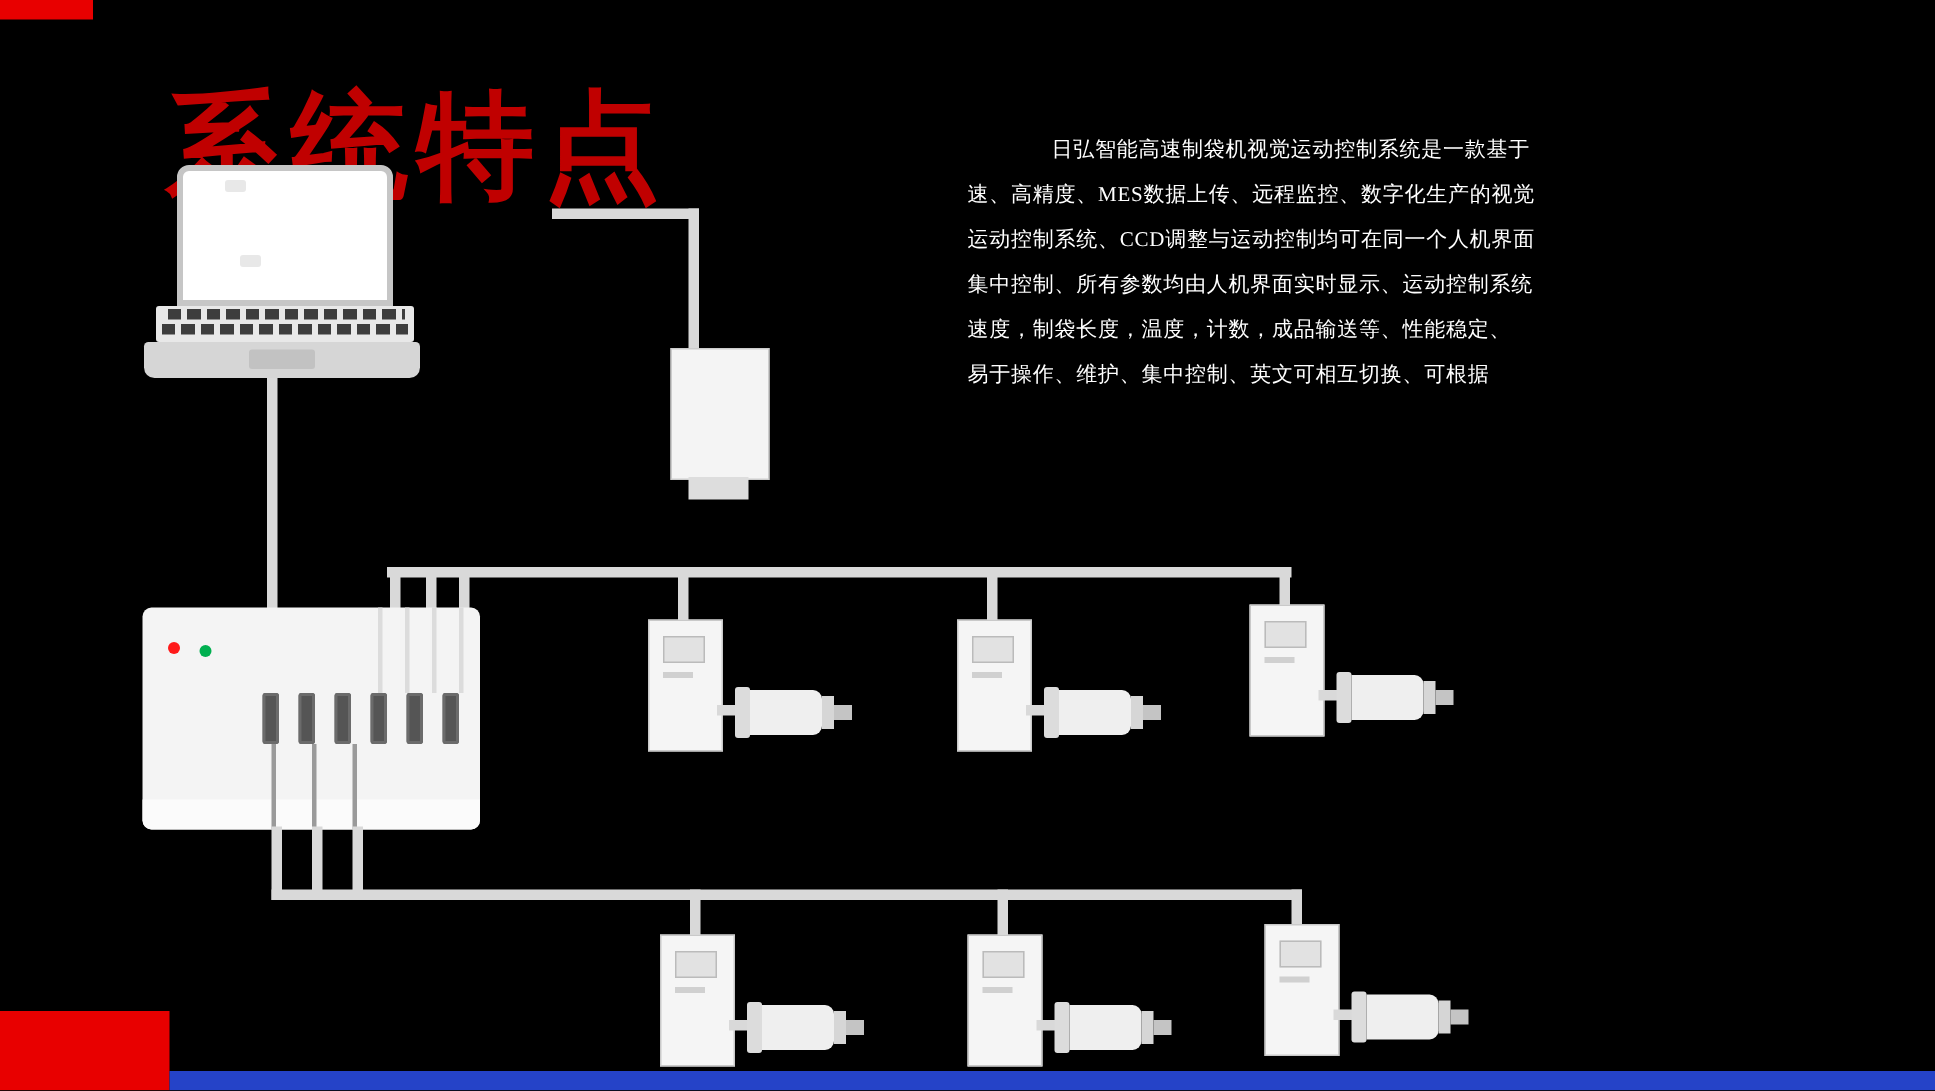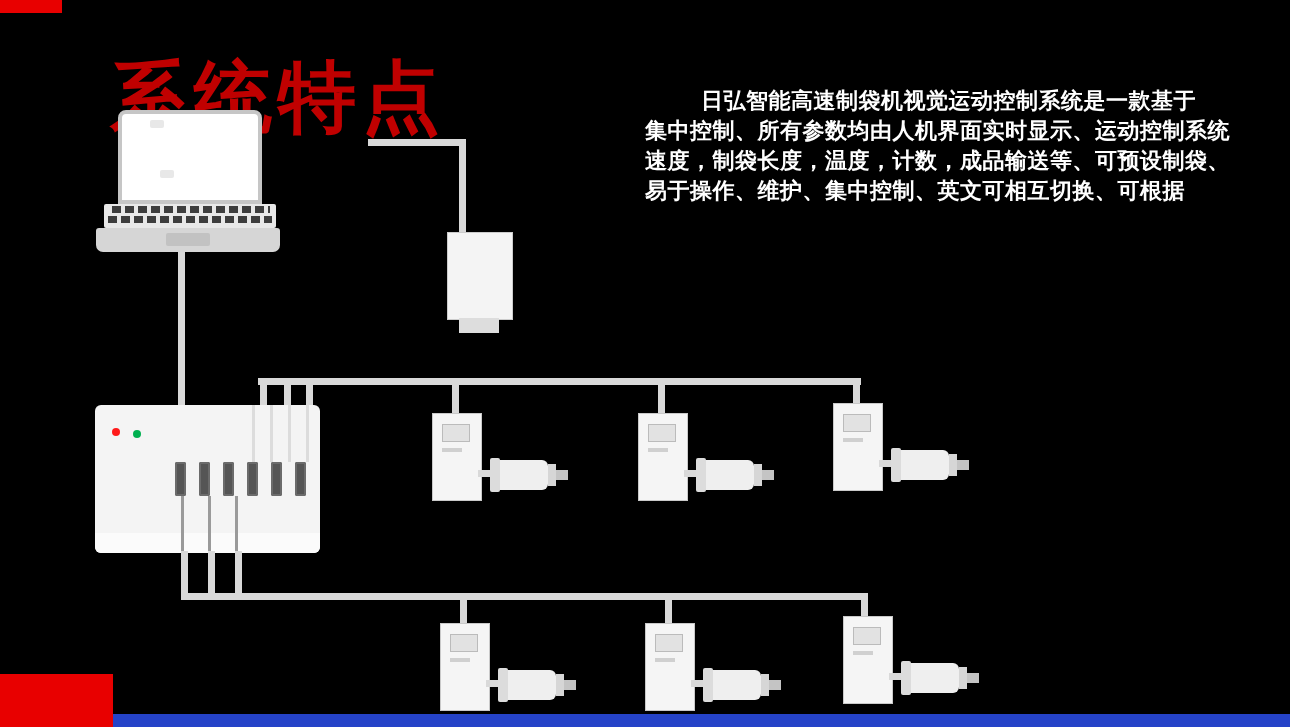--- a/index.html
+++ b/index.html
@@ -25,21 +25,21 @@
     position:absolute;left:70px;top:-6px;
     font-size:78px;font-weight:900;letter-spacing:6px;
     color:var(--title-red,#c00000);
     font-family:"Liberation Serif","DejaVu Serif",serif;
     margin-left:40px;
   }
   #corner-chip{position:absolute;left:0;top:0;width:62px;height:13px;background:var(--footer-red,#e80000);}
   
   #desc{
     position:absolute;left:645px;top:86px;width:640px;
-    color:var(--text-white,#fff);font-size:22px;line-height:30px;letter-spacing:0.5px;font-weight:bold;
+    color:var(--text-white,#fff);font-size:14px;line-height:30px;letter-spacing:0.5px;
   }
   #desc .line{white-space:nowrap;}
   #desc .indent{text-indent:56px;}
   
   .wire{position:absolute;background:var(--wire-gray,#d9d9d9);}
   
   .laptop-lid{position:absolute;left:118px;top:110px;width:136px;height:86px;
     background:#ffffff;border:4px solid #c6c6c6;border-radius:8px 8px 0 0;}
   .watermark{position:absolute;width:14px;height:8px;background:#e8e8e8;border-radius:2px;}
   .laptop-deck{position:absolute;left:104px;top:204px;width:172px;height:24px;background:#e8e8e8;border-radius:2px;}
@@ -75,22 +75,24 @@
 <body>
 
 <div id="stage">
 
   <div id="corner-chip"></div>
 
   <h1 id="title">系统特点</h1>
 
   <div id="desc">
     <div class="line indent">日弘智能高速制袋机视觉运动控制系统是一款基于</div>
+    <div class="line">速、高精度、MES数据上传、远程监控、数字化生产的视觉</div>
+    <div class="line">运动控制系统、CCD调整与运动控制均可在同一个人机界面</div>
     <div class="line">集中控制、所有参数均由人机界面实时显示、运动控制系统</div>
-    <div class="line">速度，制袋长度，温度，计数，成品输送等、可预设制袋、</div>
+    <div class="line">速度，制袋长度，温度，计数，成品输送等、性能稳定、</div>
     <div class="line">易于操作、维护、集中控制、英文可相互切换、可根据</div>
   </div>
 
   <div class="laptop-lid">
     <span class="watermark" style="left:28px;top:6px;"></span>
     <span class="watermark" style="left:38px;top:56px;"></span>
   </div>
   <div class="laptop-deck"></div>
   <div class="keys-row" style="left:112px;top:206px;width:158px;"></div>
   <div class="keys-row" style="left:108px;top:216px;width:164px;"></div>

